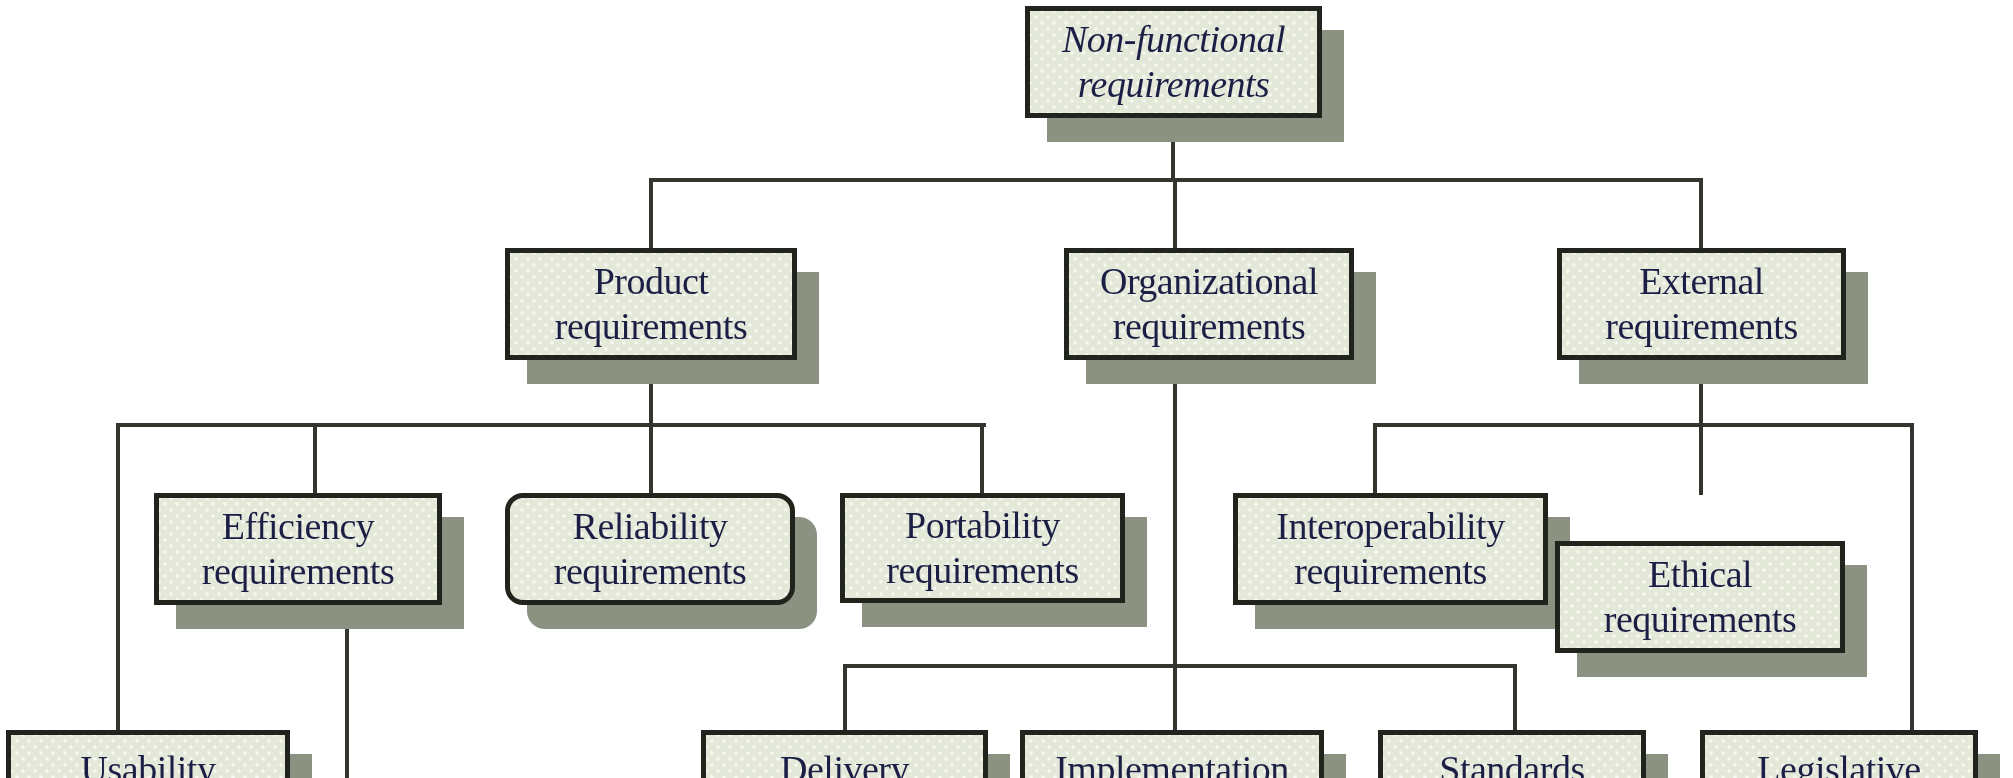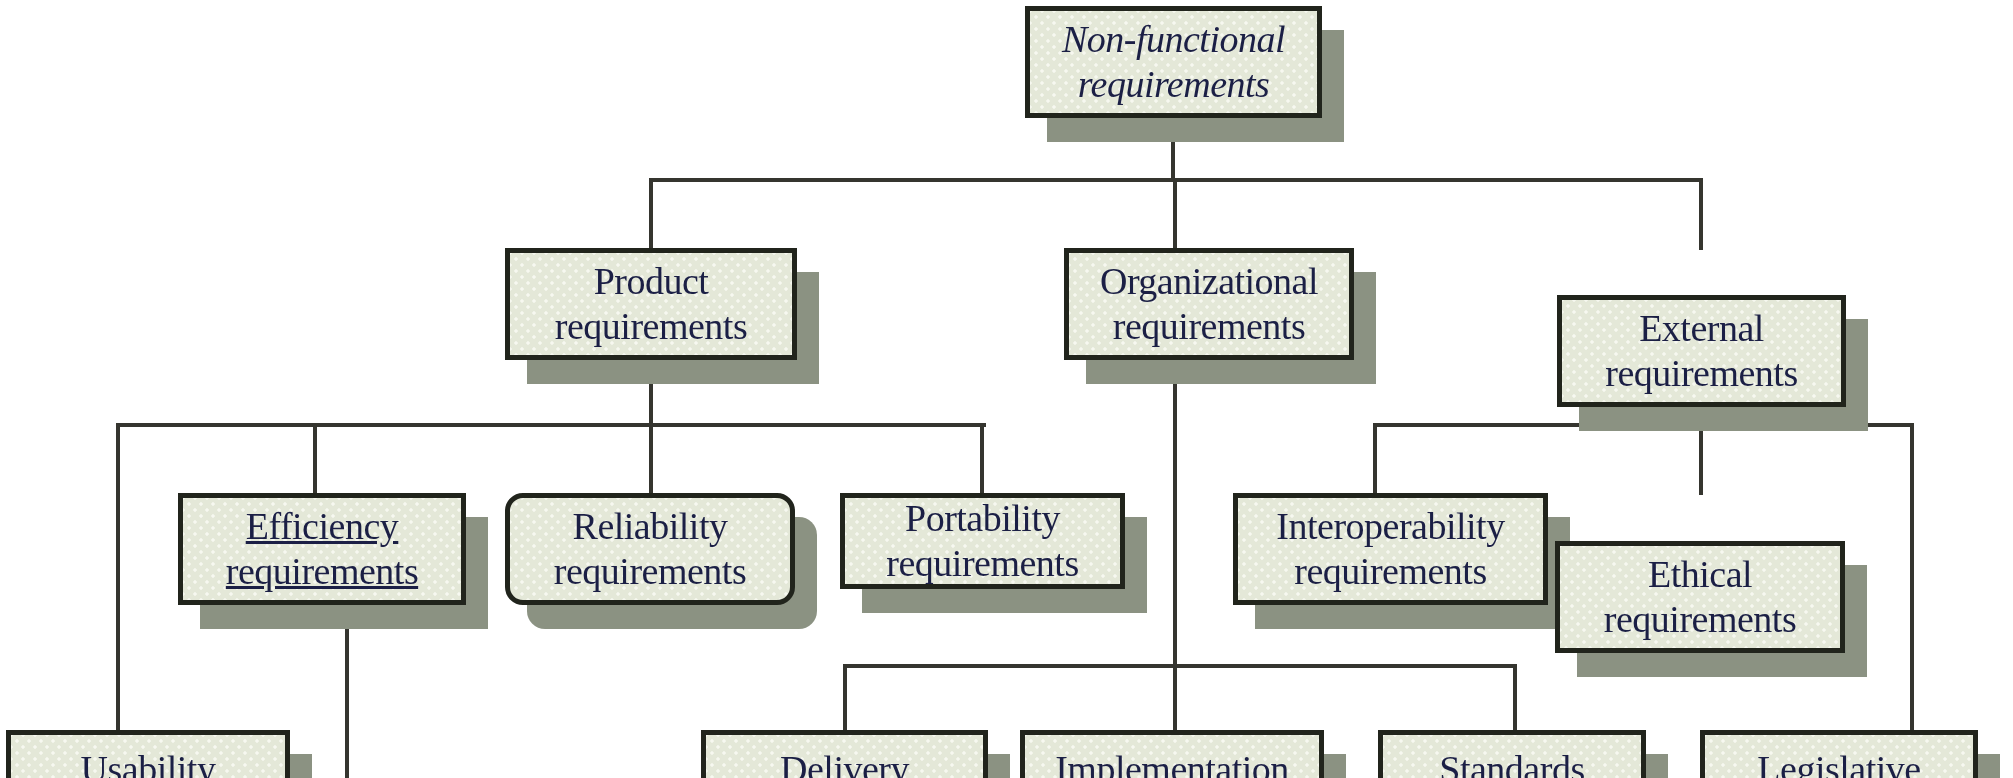--- a/index.html
+++ b/index.html
@@ -26,24 +26,24 @@
     text-align:center;color:var(--text,#1b1f45);
     font-size:38px;line-height:1.18;letter-spacing:-0.5px;
     padding:2px 4px;
   }
   .node.cut{align-items:flex-start;padding-top:12px;}
 
   
   #n-nonfunctional   {left:1025px;top:6px;  width:297px;height:112px;font-style:italic;}
   #n-product         {left:505px; top:248px;width:292px;height:112px;}
   #n-organizational  {left:1064px;top:248px;width:290px;height:112px;}
-  #n-external        {left:1557px;top:248px;width:289px;height:112px;margin-top:47px;}
-  #n-efficiency      {left:178px; top:493px;width:288px;height:112px;text-decoration:underline;}
+  #n-external        {left:1557px;top:248px;width:289px;height:112px;}
+  #n-efficiency      {left:154px; top:493px;width:288px;height:112px;}
   #n-reliability     {left:505px; top:493px;width:290px;height:112px;border-radius:18px;}
-  #n-portability     {left:840px; top:493px;width:285px;height:96px;}
+  #n-portability     {left:840px; top:493px;width:285px;height:110px;}
   #n-interoperability{left:1215px;top:493px;width:315px;height:112px;margin-left:18px;}
   #n-ethical         {left:1555px;top:493px;width:290px;height:112px;margin-top:48px;}
   #n-usability       {left:6px;   top:730px;width:284px;height:112px;}
   #n-delivery        {left:701px; top:730px;width:287px;height:112px;}
   #n-implementation  {left:1020px;top:730px;width:304px;height:112px;}
   #n-standards       {left:1378px;top:730px;width:268px;height:112px;}
   #n-legislative     {left:1700px;top:730px;width:278px;height:112px;}
 </style>
 </head>
 <body>

